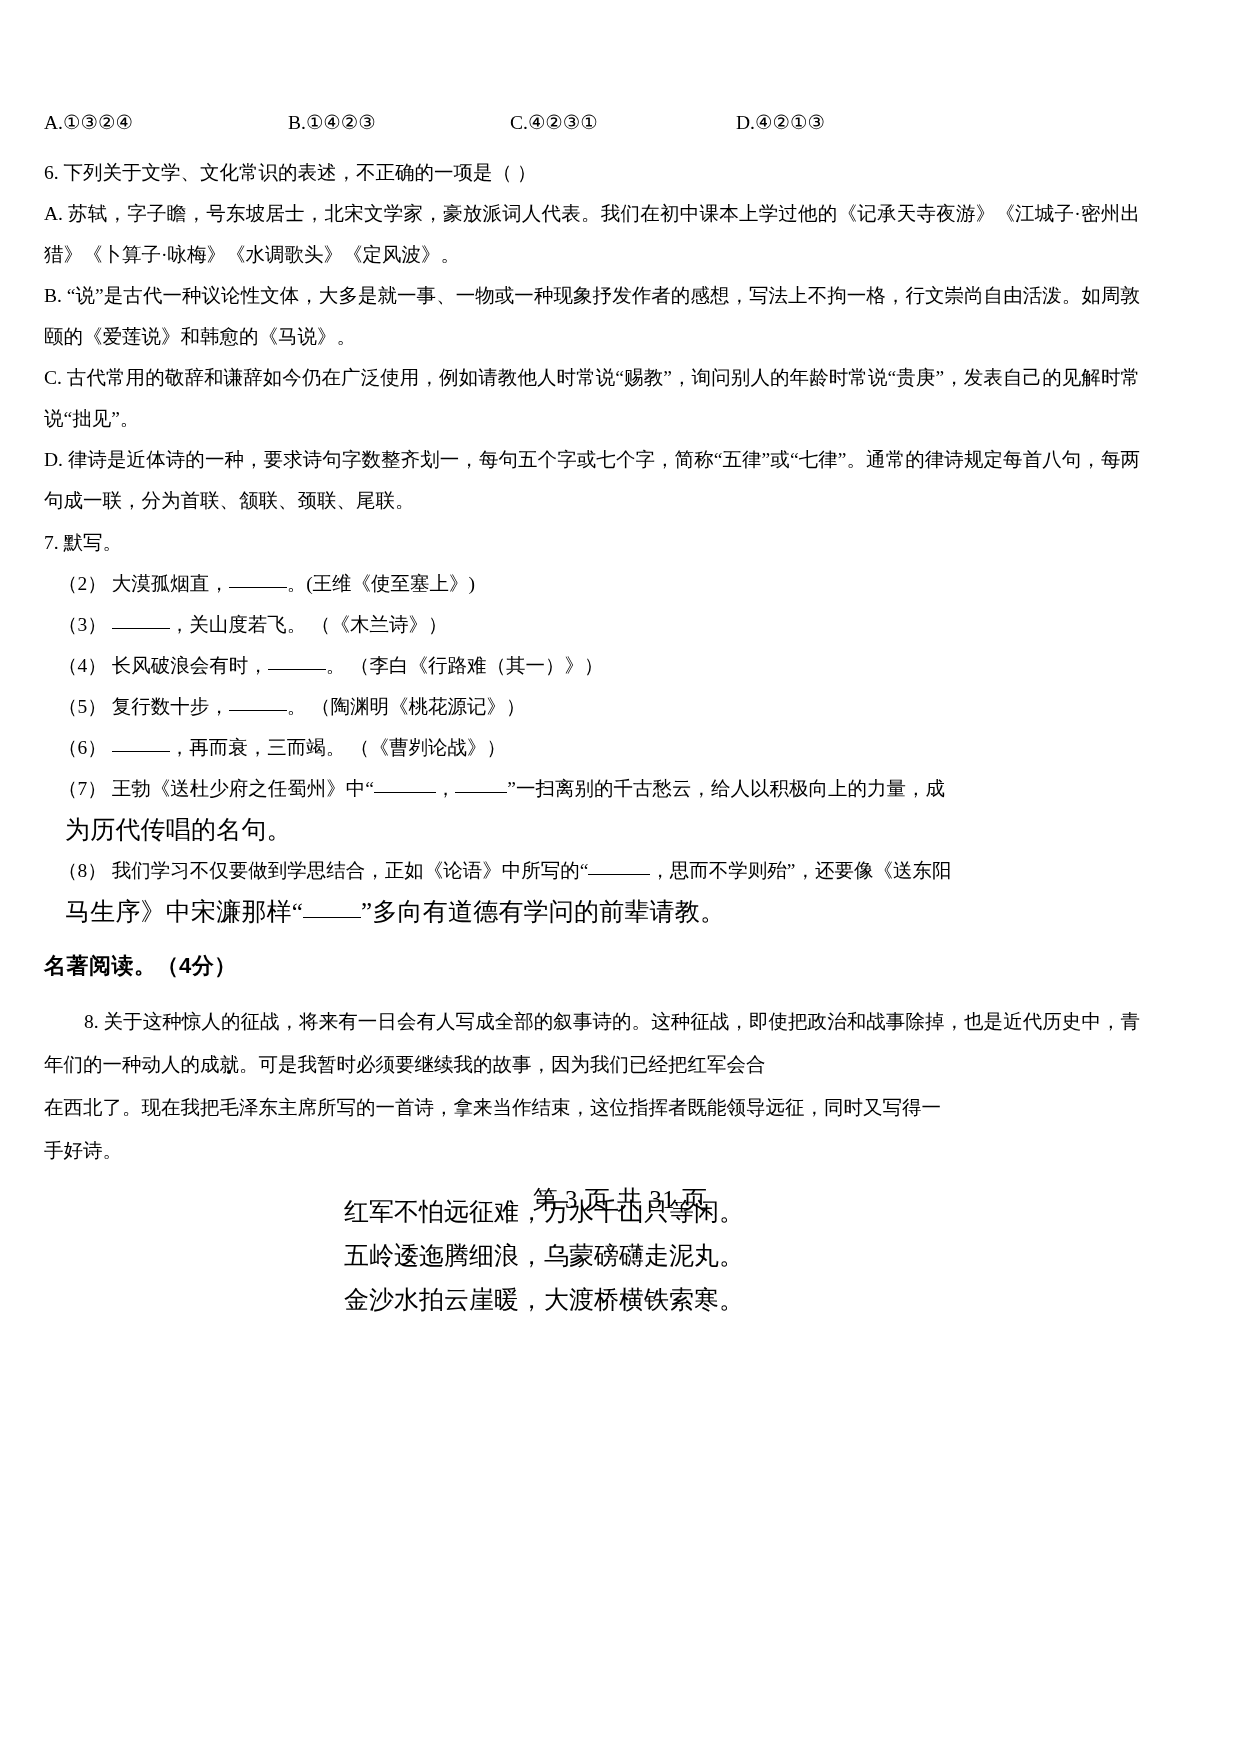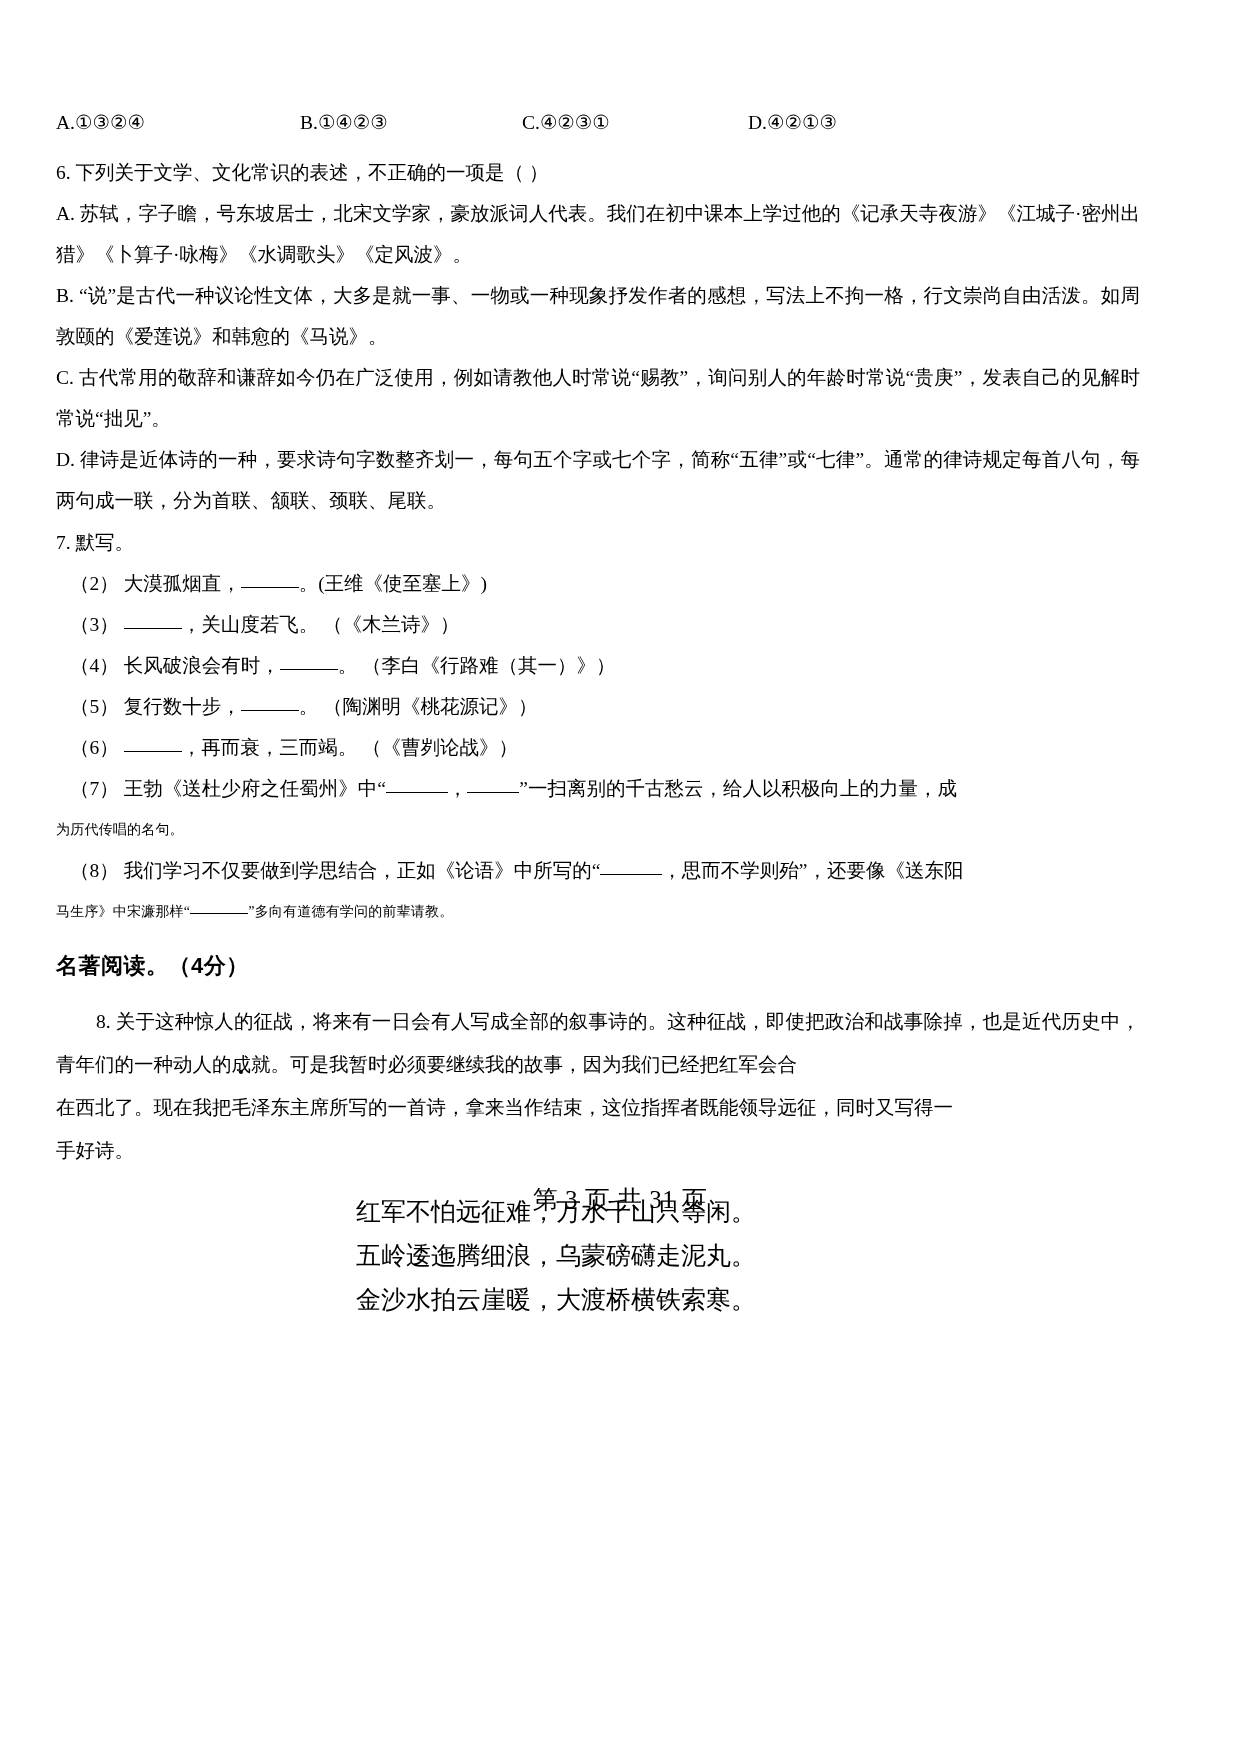--- a/index.html
+++ b/index.html
@@ -13,29 +13,30 @@
     font-family: "Liberation Serif", "DejaVu Serif", serif;
     color: #000000;
     position: relative;
     overflow: hidden;
   }
   .page {
     position: relative;
     width: 1240px;
     height: 1278px;
     box-sizing: border-box;
-    padding: 62px 100px 0 56px;
+    padding: 62px 100px 0 44px;
   }
 
   
   .line {
-    font-size: 14px;
+    font-size: 25px;
     line-height: 41px;
     letter-spacing: 0.2px;
     white-space: nowrap;
+    margin-left: 21px;
   }
 
   
   .option-row {
     display: flex;
     align-items: baseline;
     font-size: 19.5px;
     line-height: 34px;
     margin-bottom: 12px;
   }

